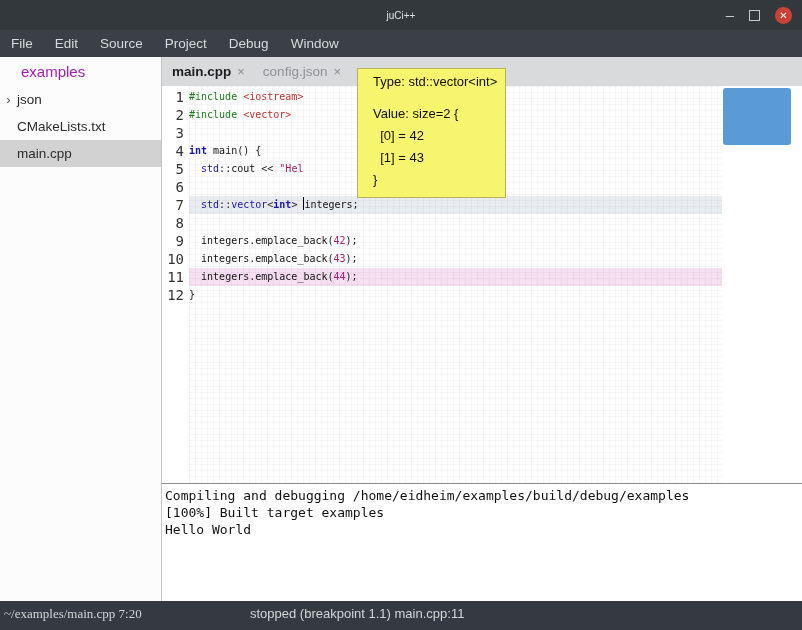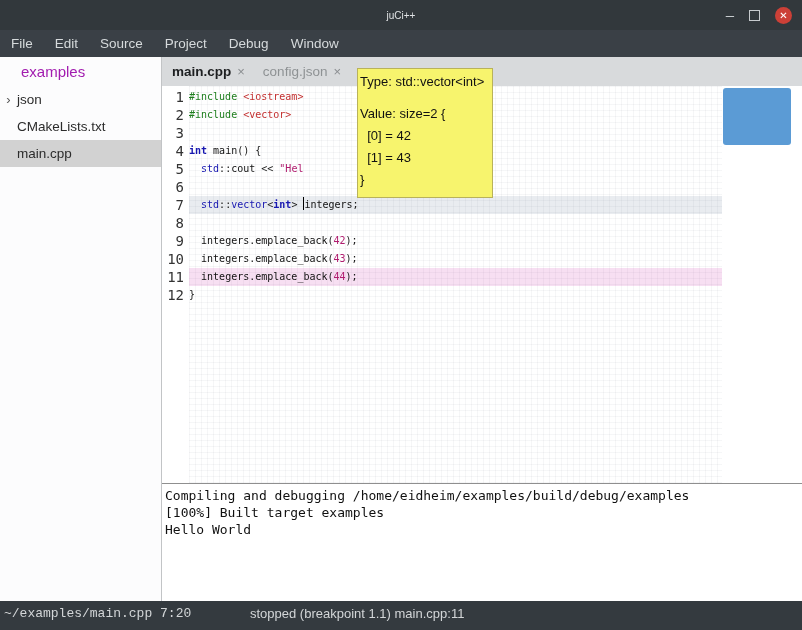--- a/index.html
+++ b/index.html
@@ -51,25 +51,25 @@
   .tok-pl{color:#1a1a1a}
   .caret{display:inline-block;width:1px;height:13px;background:#000;vertical-align:-2px}
   .right-strip{flex:1;background:#fff}
   .scroll-thumb{width:68px;height:57px;margin:2px 0 0 1px;background:var(--scrollbar-thumb,#5b9bd5);border-radius:3px}
 
   .hsplit{height:1px;background:#8f8f8f;flex:0 0 auto}
   .terminal{flex:1;background:#fff;padding:3px 0 0 3px;overflow:hidden}
   .term-line{font-family:"DejaVu Sans Mono",monospace;font-size:13px;line-height:17px;color:#111;white-space:pre}
 
   .statusbar{height:29px;background:var(--statusbar-bg,#343a3f);position:relative;flex:0 0 auto}
-  .status-left{position:absolute;left:4px;top:0;line-height:26px;color:#d3d6d8;font-family:Liberation Mono, monospace;font-size:13px}
+  .status-left{position:absolute;left:4px;top:0;line-height:26px;color:#d3d6d8;font-family:Liberation Serif, serif;font-size:13px}
   .status-center{position:absolute;left:250px;top:0;line-height:26px;color:#d3d6d8;font-family:Liberation Sans, sans-serif;font-size:13px}
 
   .tooltip{position:absolute;left:357px;top:68px;z-index:40;background:var(--tooltip-bg,#f7f46d);
-    border:1px solid #b9b25a;padding:4px 8px 6px 2px;font-size:13px;color:#111;width:max-content}
+    border:1px solid #b9b25a;padding:4px 8px 6px 15px;font-size:13px;color:#111;width:max-content}
   .tt-type{line-height:18px;margin-bottom:12px;white-space:pre}
   .tt-line{line-height:22px;white-space:pre}
 </style>
 </head>
 <body>
 
 <div id="window">
 
   <div class="titlebar">
     <div class="title">juCi++</div>

